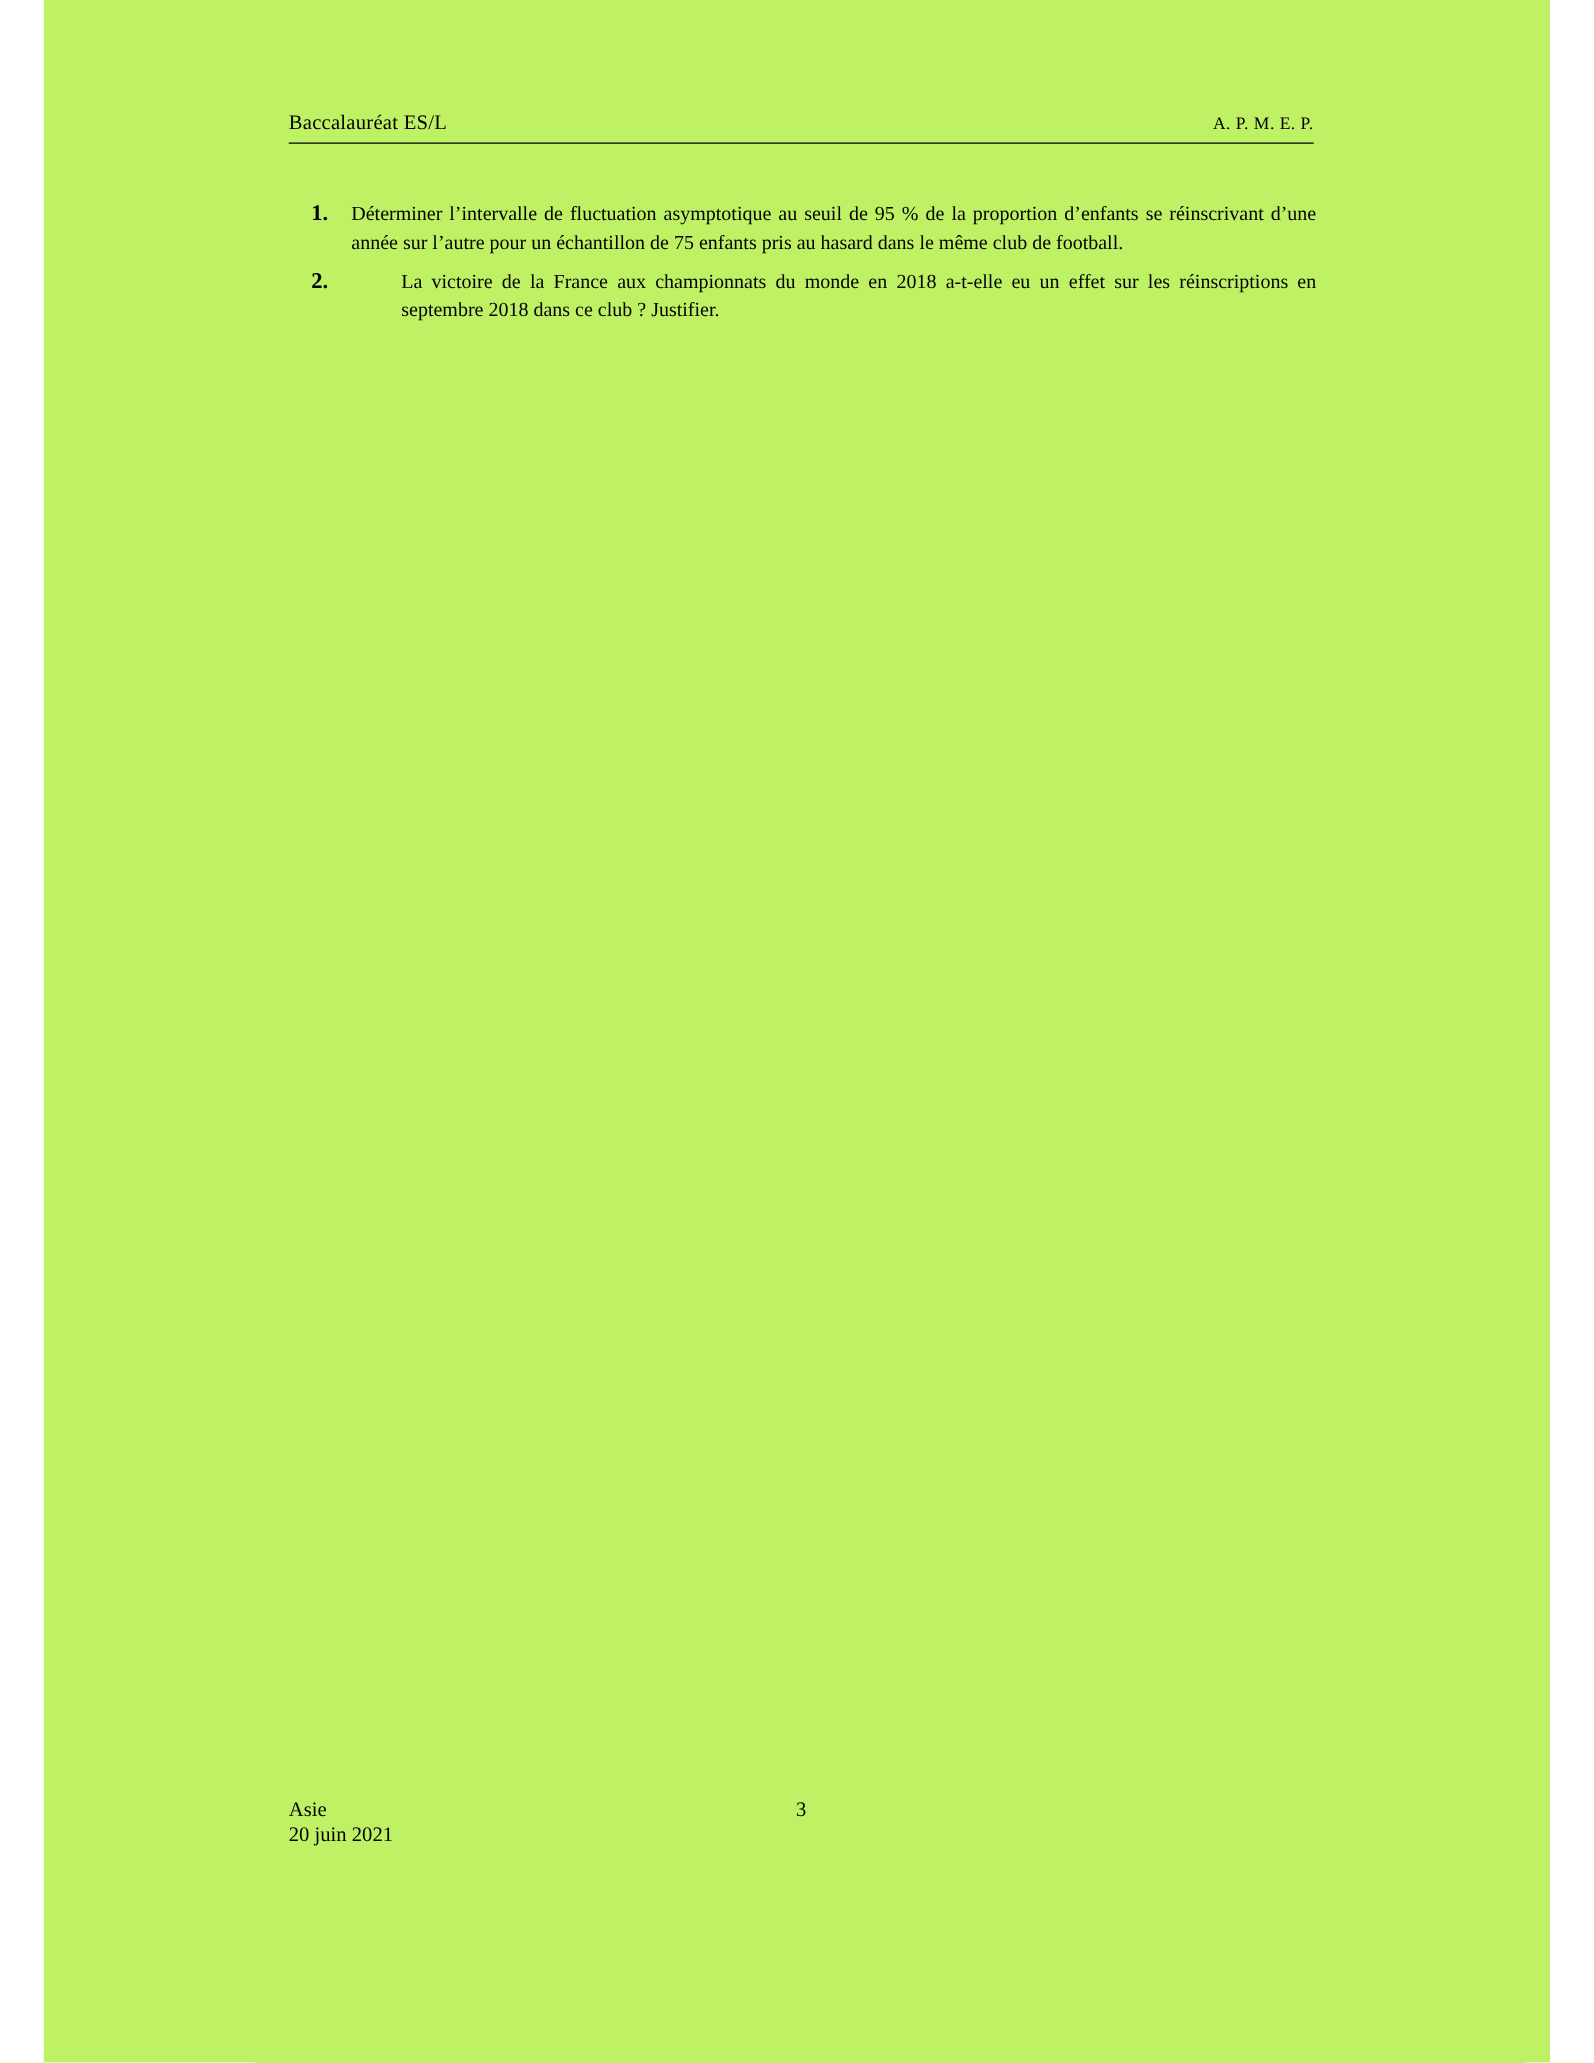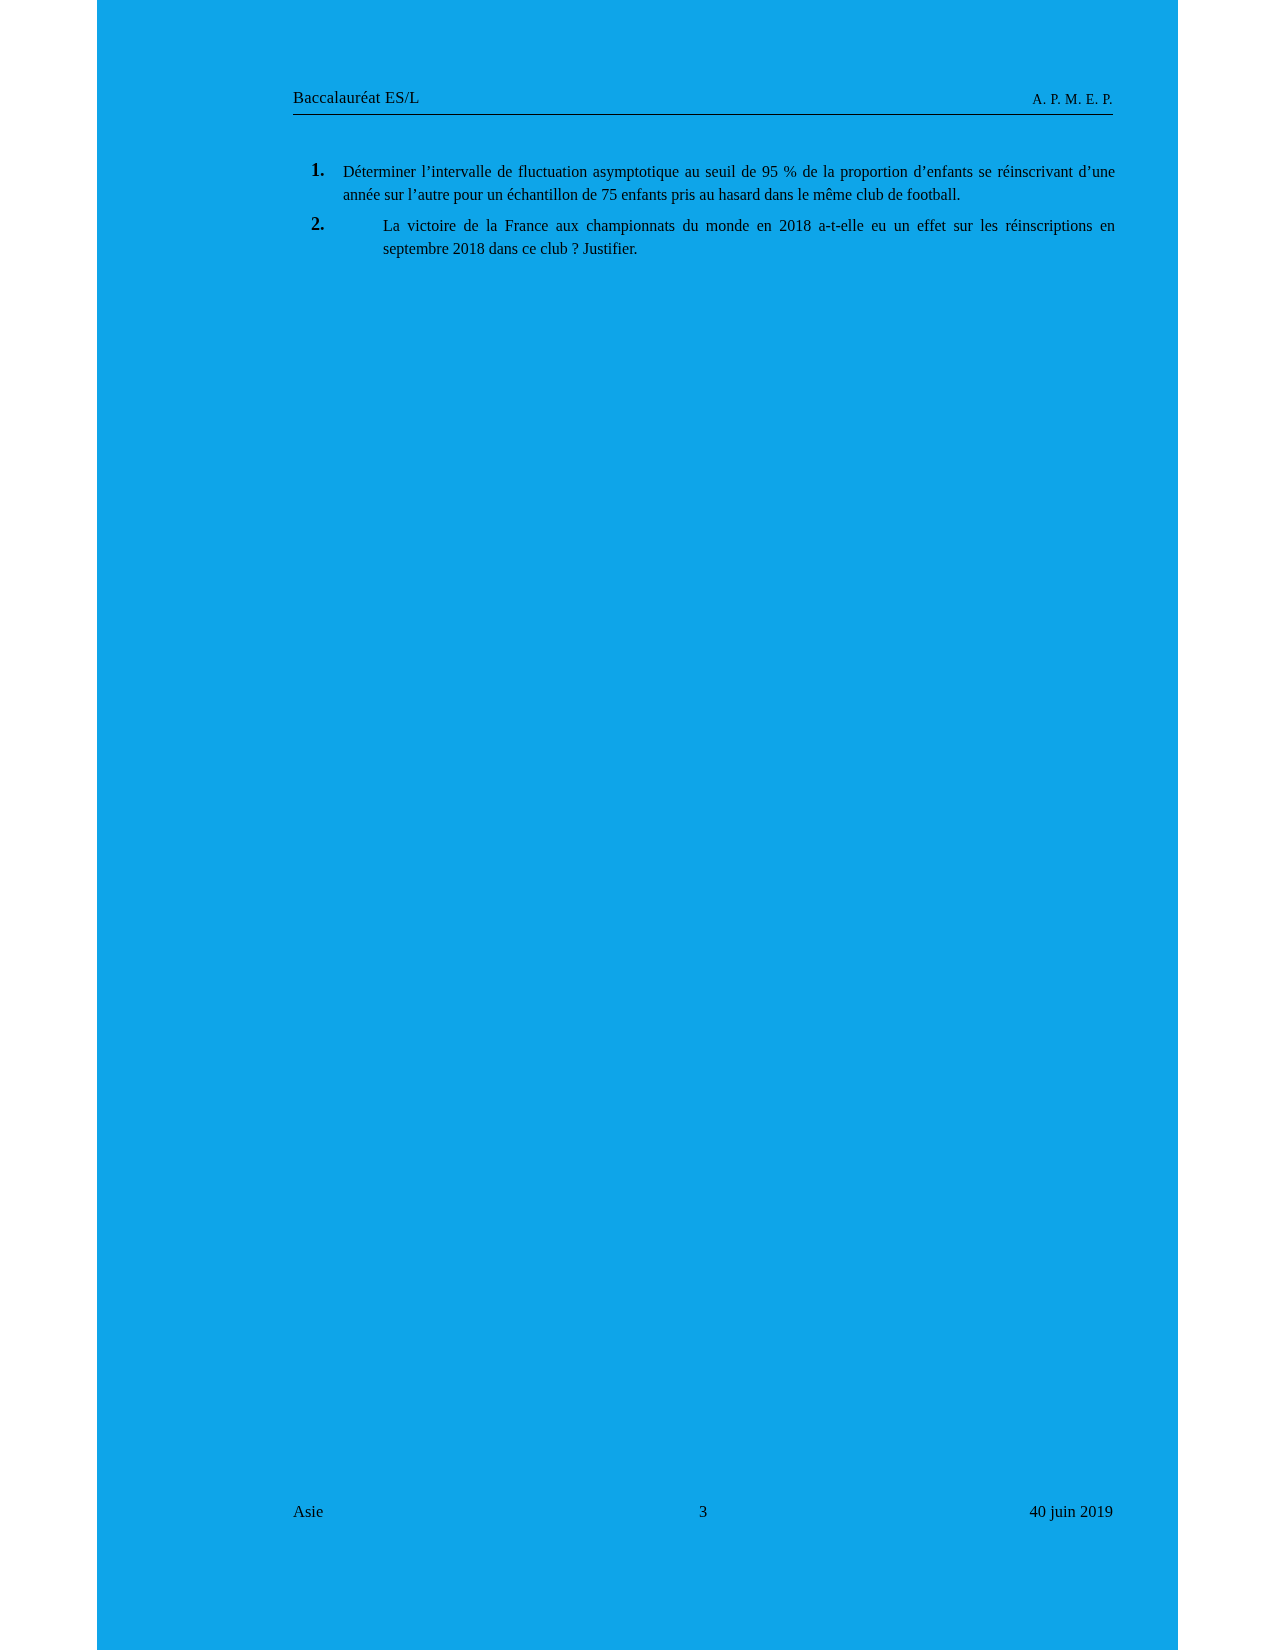--- a/index.html
+++ b/index.html
@@ -6,24 +6,24 @@
     margin: 0;
     padding: 0;
     background: #ffffff;
   }
   body {
     font-family: "Liberation Serif", serif;
     color: #000000;
   }
   .page {
     position: relative;
-    width: 1081px;
+    width: 1205px;
     height: 1650px;
     margin: 0 auto;
-    background: #0ea5e9;
+    background: #bef264;
     box-sizing: border-box;
     overflow: hidden;
   }
 
   
   .page-header {
     position: absolute;
     left: 196px;
     top: 88px;
     width: 820px;
@@ -76,26 +76,27 @@
   }
   .qtext.p2 {
     margin-top: 3px;
     margin-left: 40px;
   }
 
   
   .page-footer {
     position: absolute;
     left: 196px;
-    top: 1502px;
+    top: 1438px;
     width: 820px;
     display: flex;
-    align-items: center;
+    align-items: flex-start;
     justify-content: space-between;
     font-size: 16.5px;
+    flex-direction: column;
   }
   .footer-center {
     position: absolute;
     left: 50%;
     transform: translateX(-50%);
     font-size: 16.5px;
   }
   .footer-left, .footer-right {
     font-size: 16.5px;
   }
@@ -122,16 +123,16 @@
         <span class="qnum">2.</span>
         <div class="qtext p2">La victoire de la France aux championnats du monde en 2018 a-t-elle eu un effet sur les réinscriptions en septembre 2018 dans ce club ? Justifier.</div>
       </li>
 
     </ol>
   </div>
 
   <div class="page-footer">
     <div class="footer-left">Asie</div>
     <div class="footer-center">3</div>
-    <div class="footer-right">40 juin 2019</div>
+    <div class="footer-right">20 juin 2021</div>
   </div>
 
 </div>
 
 </body></html>

